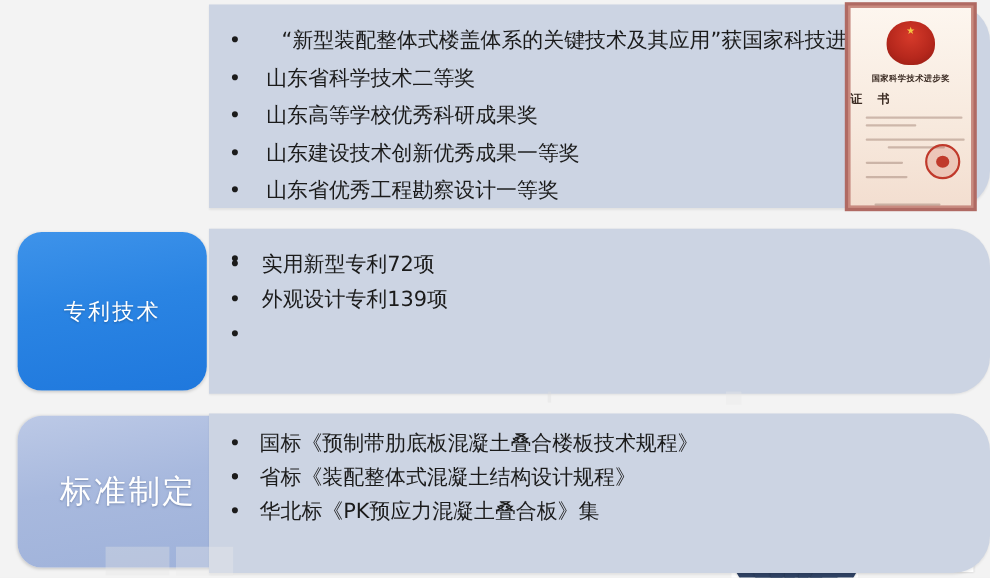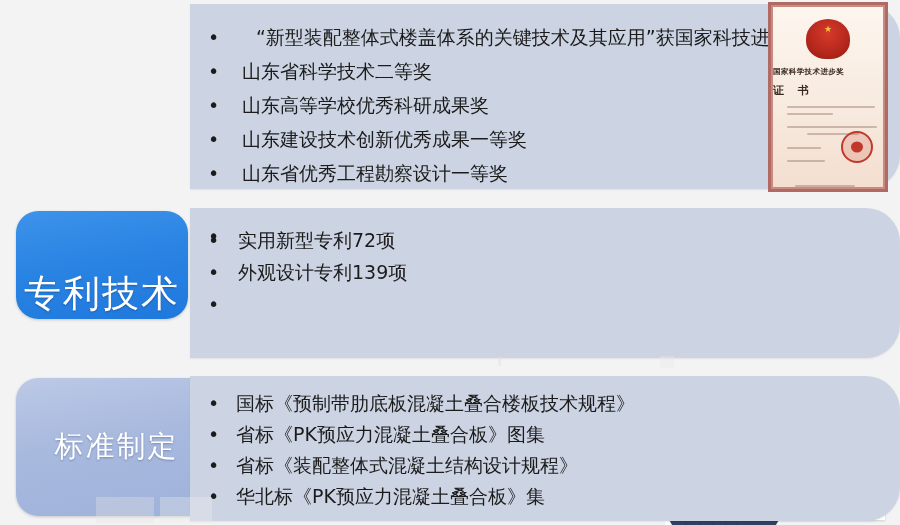--- a/index.html
+++ b/index.html
@@ -50,24 +50,23 @@
     font-size:29px;
   }
   #panel1{left:190px;top:4px;width:710px;height:185px;}
   #panel1 .list{left:18px;top:18px;}
   #panel1 .list li{font-size:19px;line-height:30px;padding-left:34px;margin-bottom:4px;}
   #panel1 .list li:first-child{padding-left:48px;}
 
   
   #row2{top:202px;height:160px;}
   #badge2{
-    left:16px;top:9px;width:172px;height:108px;
+    left:16px;top:9px;width:172px;height:144px;
     background:linear-gradient(170deg,#3e93ea 0%,#2a84e3 45%,#1f78dd 100%);
-    font-size:37px;
-    align-items:flex-end;
+    font-size:20px;
   }
   #panel2{left:190px;top:6px;width:710px;height:150px;}
   #panel2 .list{left:18px;top:14px;}
   #panel2 .list li{font-size:19px;line-height:28px;padding-left:30px;margin-bottom:4px;}
   #panel2 .list li.tight{padding-left:16px;}
 
   
   #row3{top:368px;height:157px;}
   #badge3{
     left:16px;top:10px;width:201px;height:138px;
@@ -96,21 +95,21 @@
   }
   .emblem{
     position:absolute;left:50%;transform:translateX(-50%);
     width:44px;height:40px;border-radius:50% 50% 45% 45%;
     background:radial-gradient(circle at 50% 35%,#d63a2a 0%,#b5271c 60%,#8e1a12 100%);
   }
   .emblem .star{
     position:absolute;left:50%;top:6px;transform:translateX(-50%);
     color:#f5c542;font-size:9px;line-height:9px;
   }
-  .cert-t1{position:absolute;left:0;right:0;color:#3a2a22;
+  .cert-t1{position:absolute;left:0;right:0;text-align:center;color:#3a2a22;
     font-size:7.5px;font-weight:bold;letter-spacing:.4px;}
   .cert-t2{position:absolute;left:0;right:0;text-align:left;color:#3a2a22;
     font-size:11px;font-weight:bold;letter-spacing:5px;}
   .cert-line{position:absolute;background:#9a7a6c;opacity:.45;height:2px;border-radius:1px;}
   .cert-seal{
     position:absolute;right:10px;bottom:24px;width:28px;height:28px;border-radius:50%;
     border:2px solid #c0392b;background:rgba(200,60,45,.18);
   }
   .cert-seal i{
     position:absolute;left:50%;top:50%;transform:translate(-50%,-50%);
@@ -276,21 +275,20 @@
     </div>
 
     <div class="panel" id="panel3">
       <ul class="list">
         <li>
           <span class="bull">•</span>
           <span class="txt">国标《预制带肋底板混凝土叠合楼板技术规程》</span>
         </li>
         <li>
           <span class="bull">•</span>
-          <span class="txt">省标《PK预应力混凝土叠合板》图集</span>
         </li>
         <li>
           <span class="bull">•</span>
           <span class="txt">省标《装配整体式混凝土结构设计规程》</span>
         </li>
         <li>
           <span class="bull">•</span>
           <span class="txt">华北标《PK预应力混凝土叠合板》集</span>
         </li>
       </ul>

